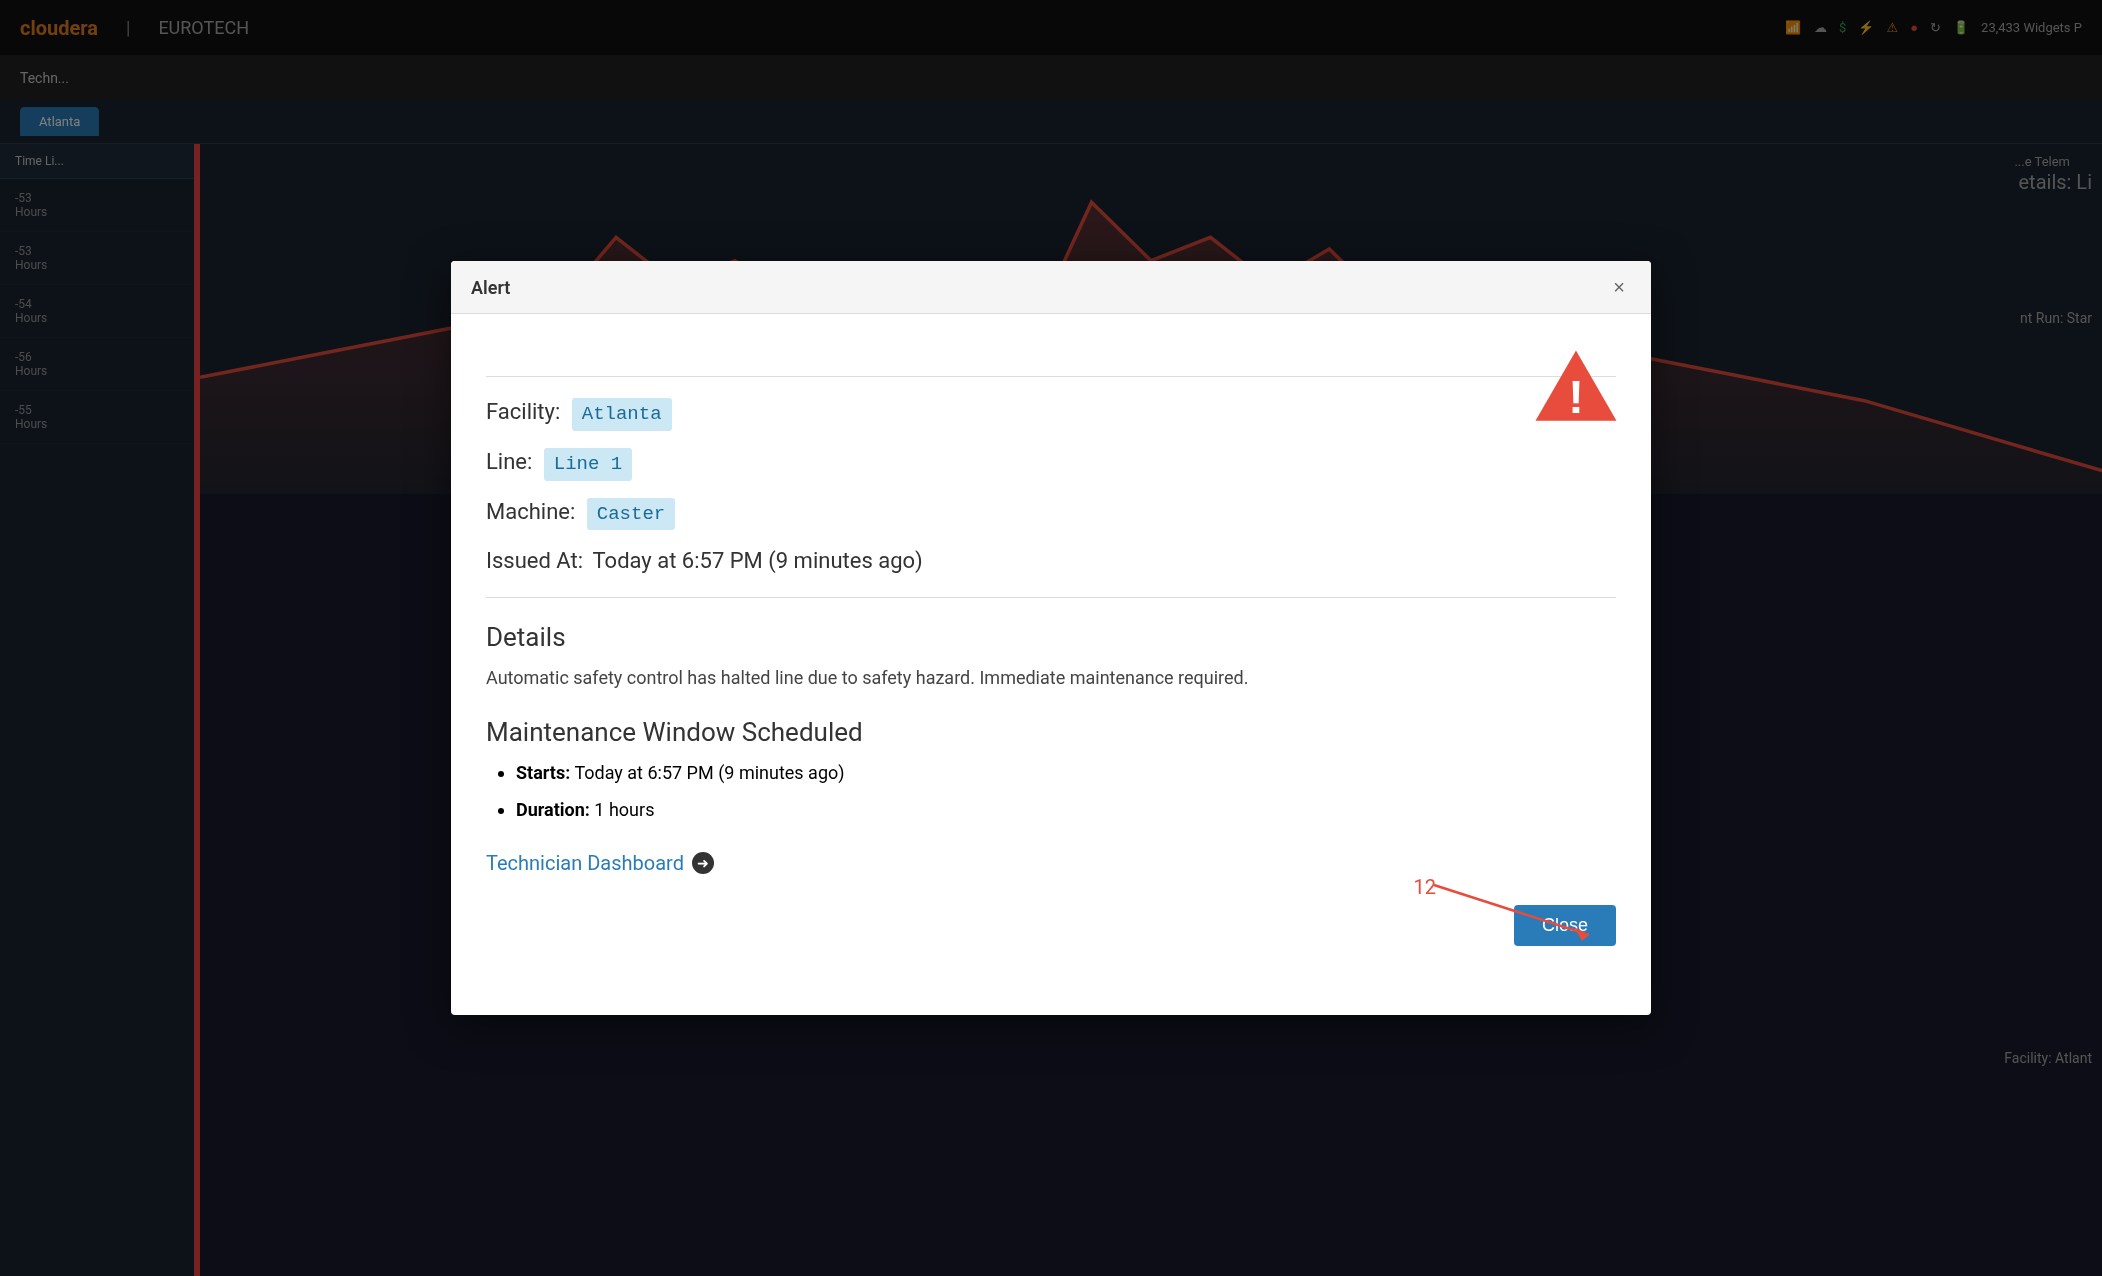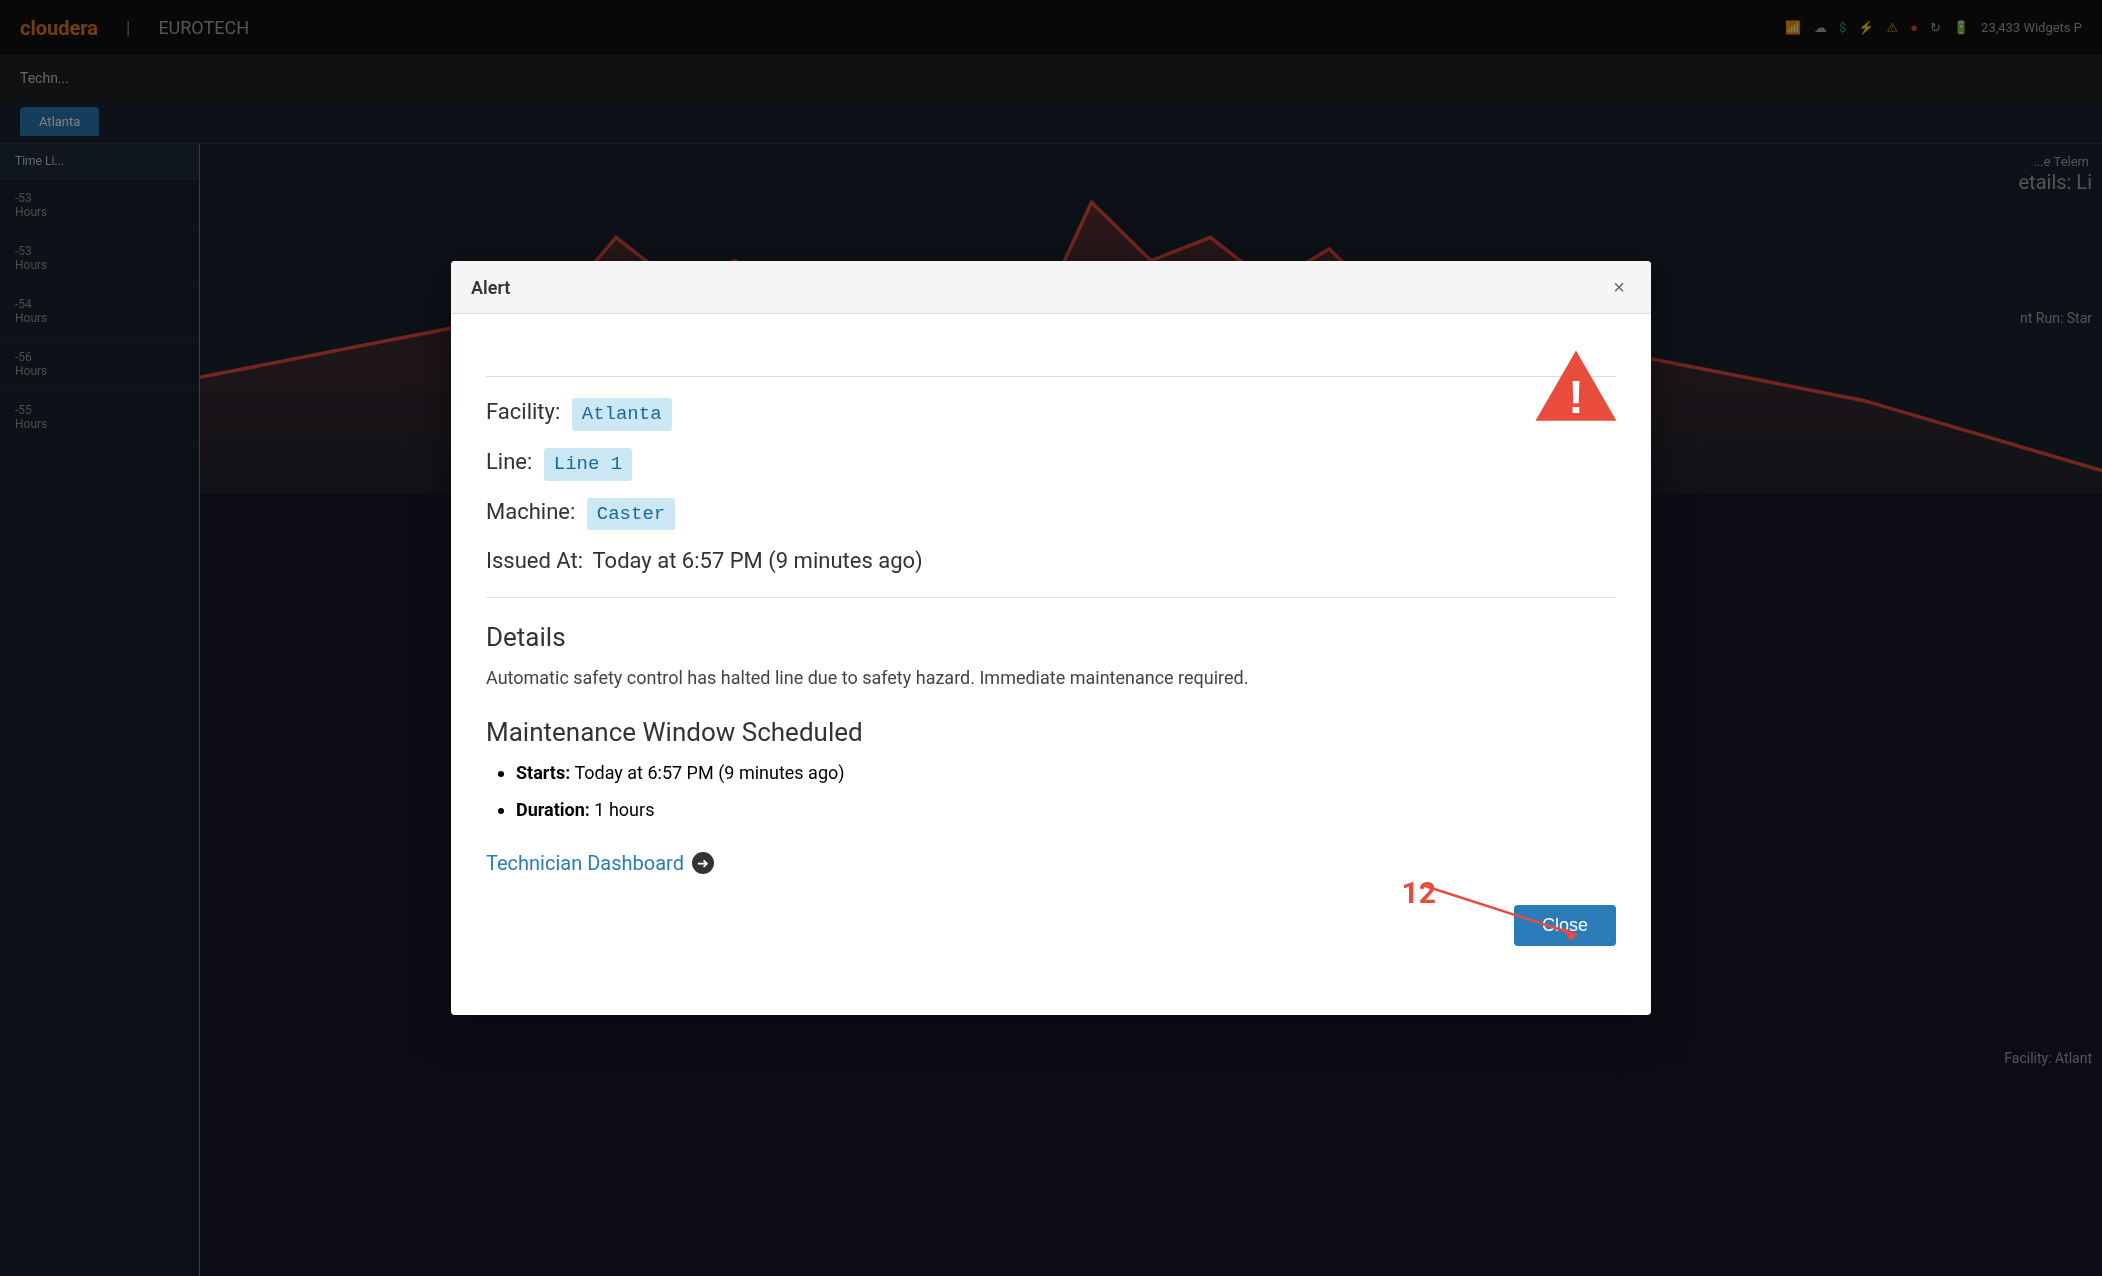--- a/index.html
+++ b/index.html
@@ -106,21 +106,21 @@
     }
 
     
     .bg-table-area {
       position: absolute;
       top: 144px;
       left: 0;
       width: 200px;
       bottom: 0;
       background: #1a2430;
-      border-right: 1px solid #ef4444;
+      border-right: 6px solid #ef4444;
     }
 
     .bg-table-header {
       padding: 10px 15px;
       color: #ccc;
       font-size: 12px;
       border-bottom: 1px solid #2a3a4a;
       background: #1e2c3a;
     }
 
@@ -138,21 +138,21 @@
       right: 0;
       width: calc(100% - 200px);
       height: 350px;
       background: #1a2430;
       overflow: hidden;
     }
 
     .bg-chart-label {
       position: absolute;
       top: 10px;
-      right: 13px;
+      right: 32px;
       color: #aaa;
       font-size: 13px;
     }
 
     
     .chart-svg {
       position: absolute;
       bottom: 0;
       right: 0;
       width: 100%;
@@ -466,21 +466,21 @@
       
       <a class="tech-dashboard-link">
         <span>Technician Dashboard</span>
         <span class="circle-arrow">➜</span>
       </a>
 
       
       <div style="position:relative; margin-top:30px; height:80px;">
 
         <div style="position:absolute; right:180px; top:-30px;">
-          <span style="color:#e74c3c; font-size:30px; font-weight:700;">12</span>
+          <span style="color:#e74c3c; font-size:20px; font-weight:400;">12</span>
           <svg style="position:absolute; top:10px; left:20px; width:180px; height:60px; overflow:visible;">
             <line x1="0" y1="0" x2="155" y2="50" stroke="#e74c3c" stroke-width="2.5"></line>
             <polygon points="155,50 140,42 148,56" fill="#e74c3c"></polygon>
           </svg>
         </div>
 
         <button class="close-btn">Close</button>
       </div>
     </div>
   </div>

